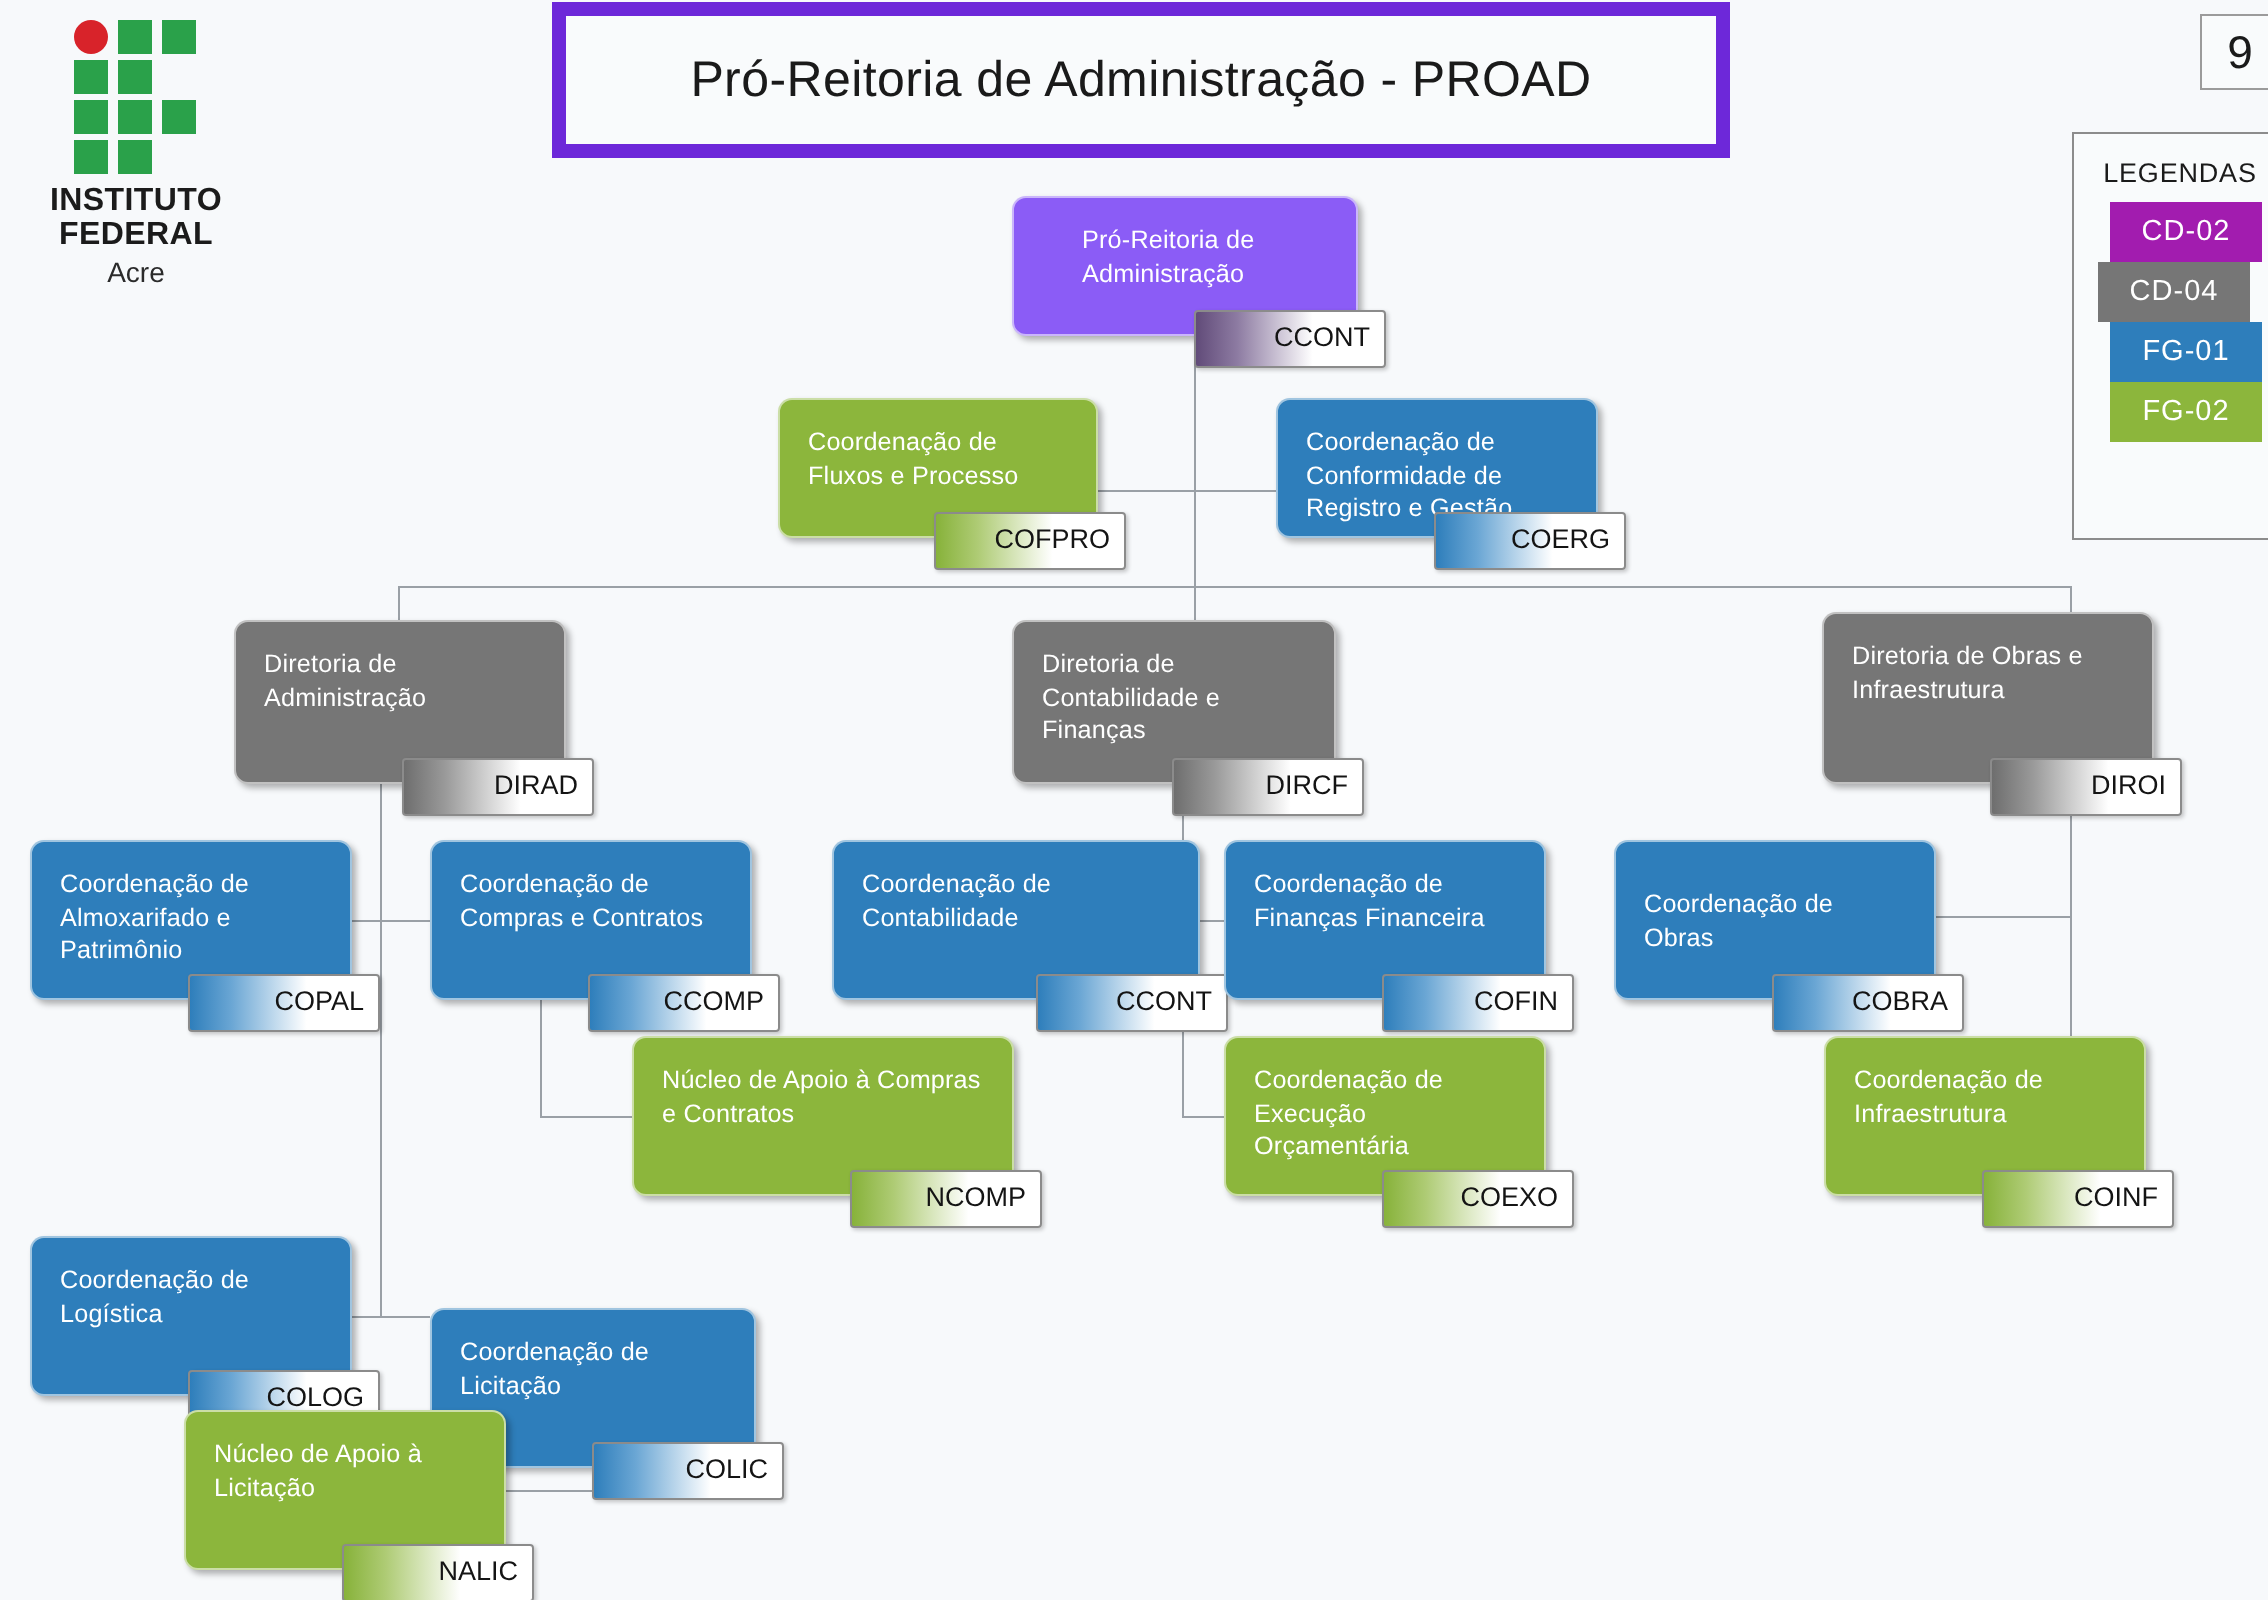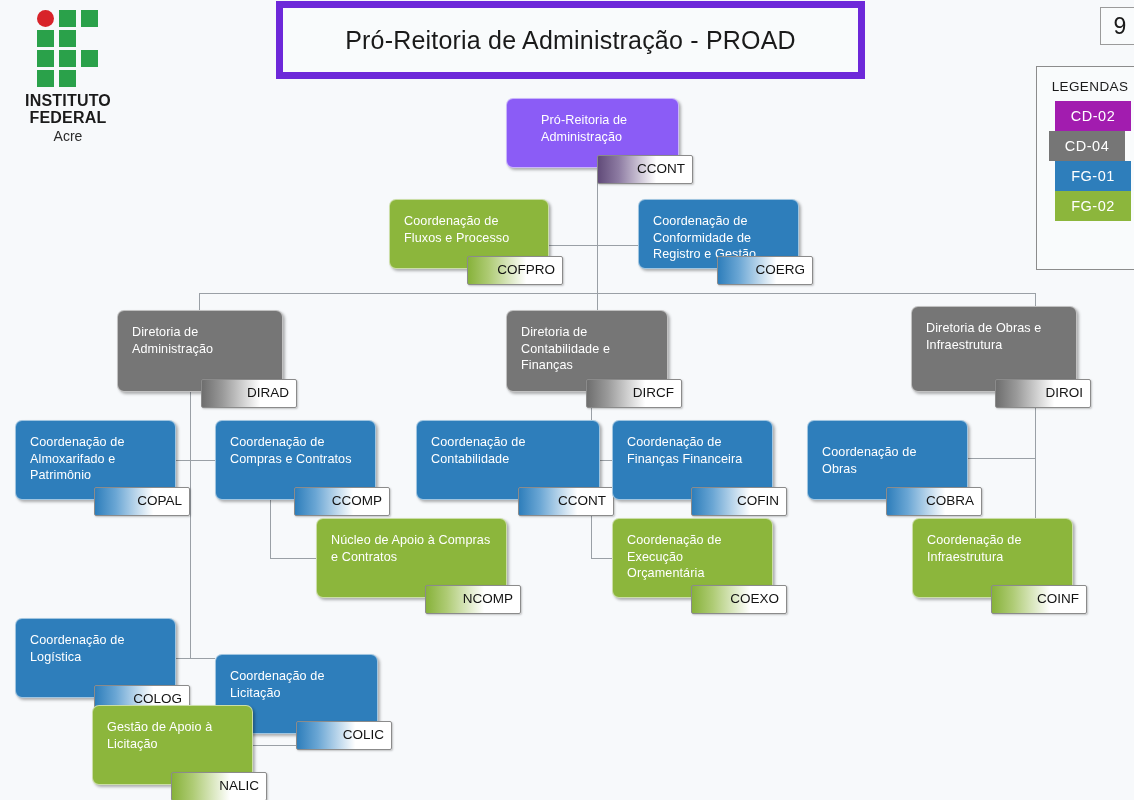--- a/index.html
+++ b/index.html
@@ -330,21 +330,21 @@
 
   <div class="node c-fg01" style="left:215px; top:618px; width:163px; height:80px;margin-top:36px;">
     <div class="node-body">
       <span>Coordenação de Licitação</span>
     </div>
     <div class="node-tag">COLIC</div>
   </div>
 
   <div class="node c-fg02" style="left:92px; top:705px; width:161px; height:80px;">
     <div class="node-body">
-      <span>Gestão de Apoio à Licitação</span>
+      <span>Núcleo de Apoio à Licitação</span>
     </div>
     <div class="node-tag">NALIC</div>
   </div>
 
   <div class="node c-fg01" style="left:416px; top:420px; width:184px; height:80px;">
     <div class="node-body">
       <span>Coordenação de Contabilidade</span>
     </div>
     <div class="node-tag">CCONT</div>
   </div>

